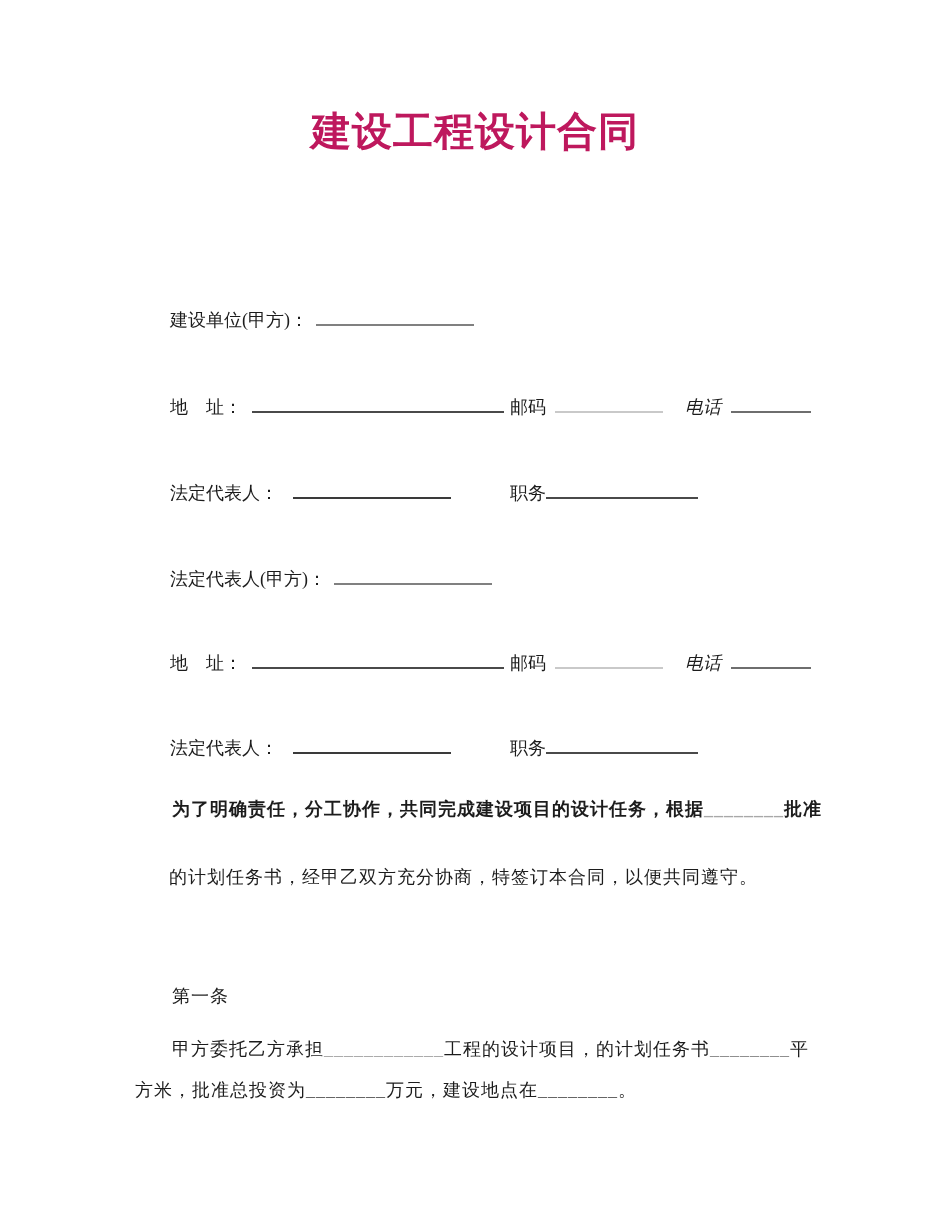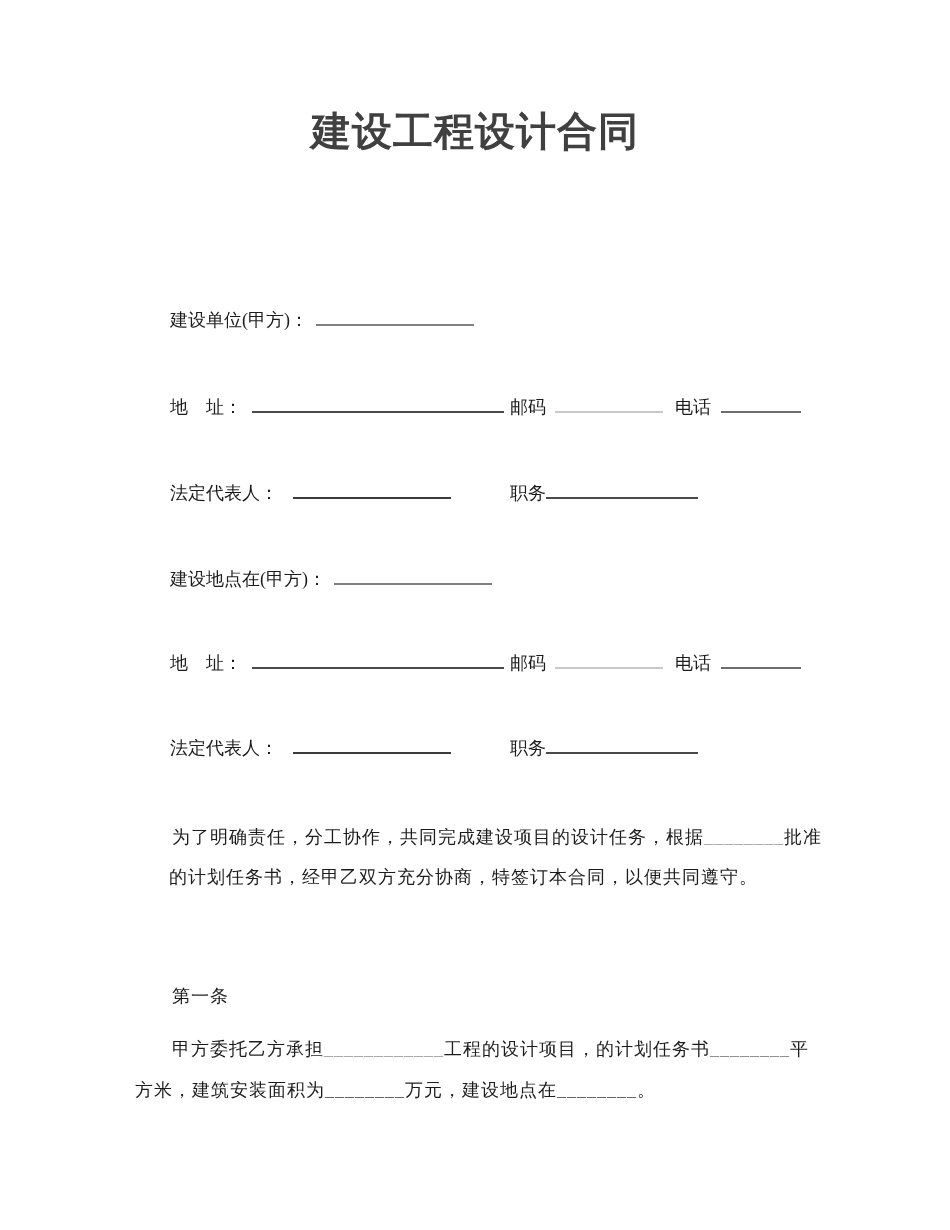--- a/index.html
+++ b/index.html
@@ -15,21 +15,21 @@
   .title {
     position: absolute;
     top: 106px;
     left: 0;
     width: 100%;
     text-align: center;
     font-family: "Liberation Sans", "DejaVu Sans", sans-serif;
     font-size: 40px;
     line-height: 50px;
     font-weight: bold;
-    color: #404040;
+    color: #be185d;
     letter-spacing: 1px;
   }
   .row {
     position: absolute;
     left: 0;
     width: 877px;
     height: 30px;
     font-size: 18px;
     line-height: 24px;
     white-space: nowrap;
@@ -43,21 +43,21 @@
     height: 1em;
     vertical-align: baseline;
     border-bottom: 2px solid #6e6e6e;
   }
   .u-party { width: 158px; margin-left: 8px;  border-color: #808080; }
   .u-addr  { width: 252px; margin-left: 10px; border-color: #4a4a4a; }
   .u-post  { width: 108px; margin-left: 9px;  border-color: #c9c9c9; }
   .u-phone { width: 80px;  margin-left: 10px; border-color: #6e6e6e; }
   .u-rep   { width: 158px; margin-left: 15px; border-color: #3a3a3a; }
   .u-job   { width: 152px; margin-left: 0;    border-color: #4a4a4a; }
-  .phone-lbl { margin-left: 12px; }
+  .phone-lbl { margin-left: 22px; font-style: italic; }
   .para-line {
     position: absolute;
     left: 135px;
     width: 712px;
     font-size: 18px;
     line-height: 28px;
     letter-spacing: 1px;
     white-space: nowrap;
     color: #1c1c1c;
   }
@@ -92,21 +92,21 @@
     <span class="col-left">
       <span class="lbl">法定代表人：</span><span class="u u-rep"></span>
     </span>
     <span class="col-right">
       <span class="lbl">职务</span><span class="u u-job"></span>
     </span>
   </div>
 
   <div class="row" style="top:565px;">
     <span class="col-left">
-      <span class="lbl">建设地点在(甲方)：</span><span class="u u-party"></span>
+      <span class="lbl">法定代表人(甲方)：</span><span class="u u-party"></span>
     </span>
   </div>
 
   <div class="row" style="top:649px;">
     <span class="col-left">
       <span class="lbl">地　址：</span><span class="u u-addr"></span>
     </span>
     <span class="col-right">
       <span class="lbl">邮码</span><span class="u u-post"></span><span class="lbl phone-lbl">电话</span><span class="u u-phone"></span>
     </span>
@@ -114,31 +114,31 @@
 
   <div class="row" style="top:734px;">
     <span class="col-left">
       <span class="lbl">法定代表人：</span><span class="u u-rep"></span>
     </span>
     <span class="col-right">
       <span class="lbl">职务</span><span class="u u-job"></span>
     </span>
   </div>
 
-  <div class="para-line indent" style="top:823px;">
+  <div class="para-line indent" style="top:795px;font-weight:bold;">
     <span>为了明确责任，分工协作，共同完成建设项目的设计任务，根据</span><span class="blank-light">________</span><span>批准</span>
   </div>
   <div class="para-line" style="top:863px;margin-left:34px;">
     <span>的计划任务书，经甲乙双方充分协商，特签订本合同，以便共同遵守。</span>
   </div>
 
   <div class="para-line indent" style="top:948px;margin-top:34px;">
     <span>第一条</span>
   </div>
 
   <div class="para-line indent" style="top:1035px;">
     <span>甲方委托乙方承担</span><span class="blank-light">____________</span><span>工程的设计项目，的计划任务书</span><span class="blank-mid">________</span><span>平</span>
   </div>
   <div class="para-line" style="top:1076px;">
-    <span>方米，建筑安装面积为</span><span class="blank-dark">________</span><span>万元，建设地点在</span><span class="blank-dark">________</span><span>。</span>
+    <span>方米，批准总投资为</span><span class="blank-dark">________</span><span>万元，建设地点在</span><span class="blank-dark">________</span><span>。</span>
   </div>
 
 </div>
 
 </body></html>

